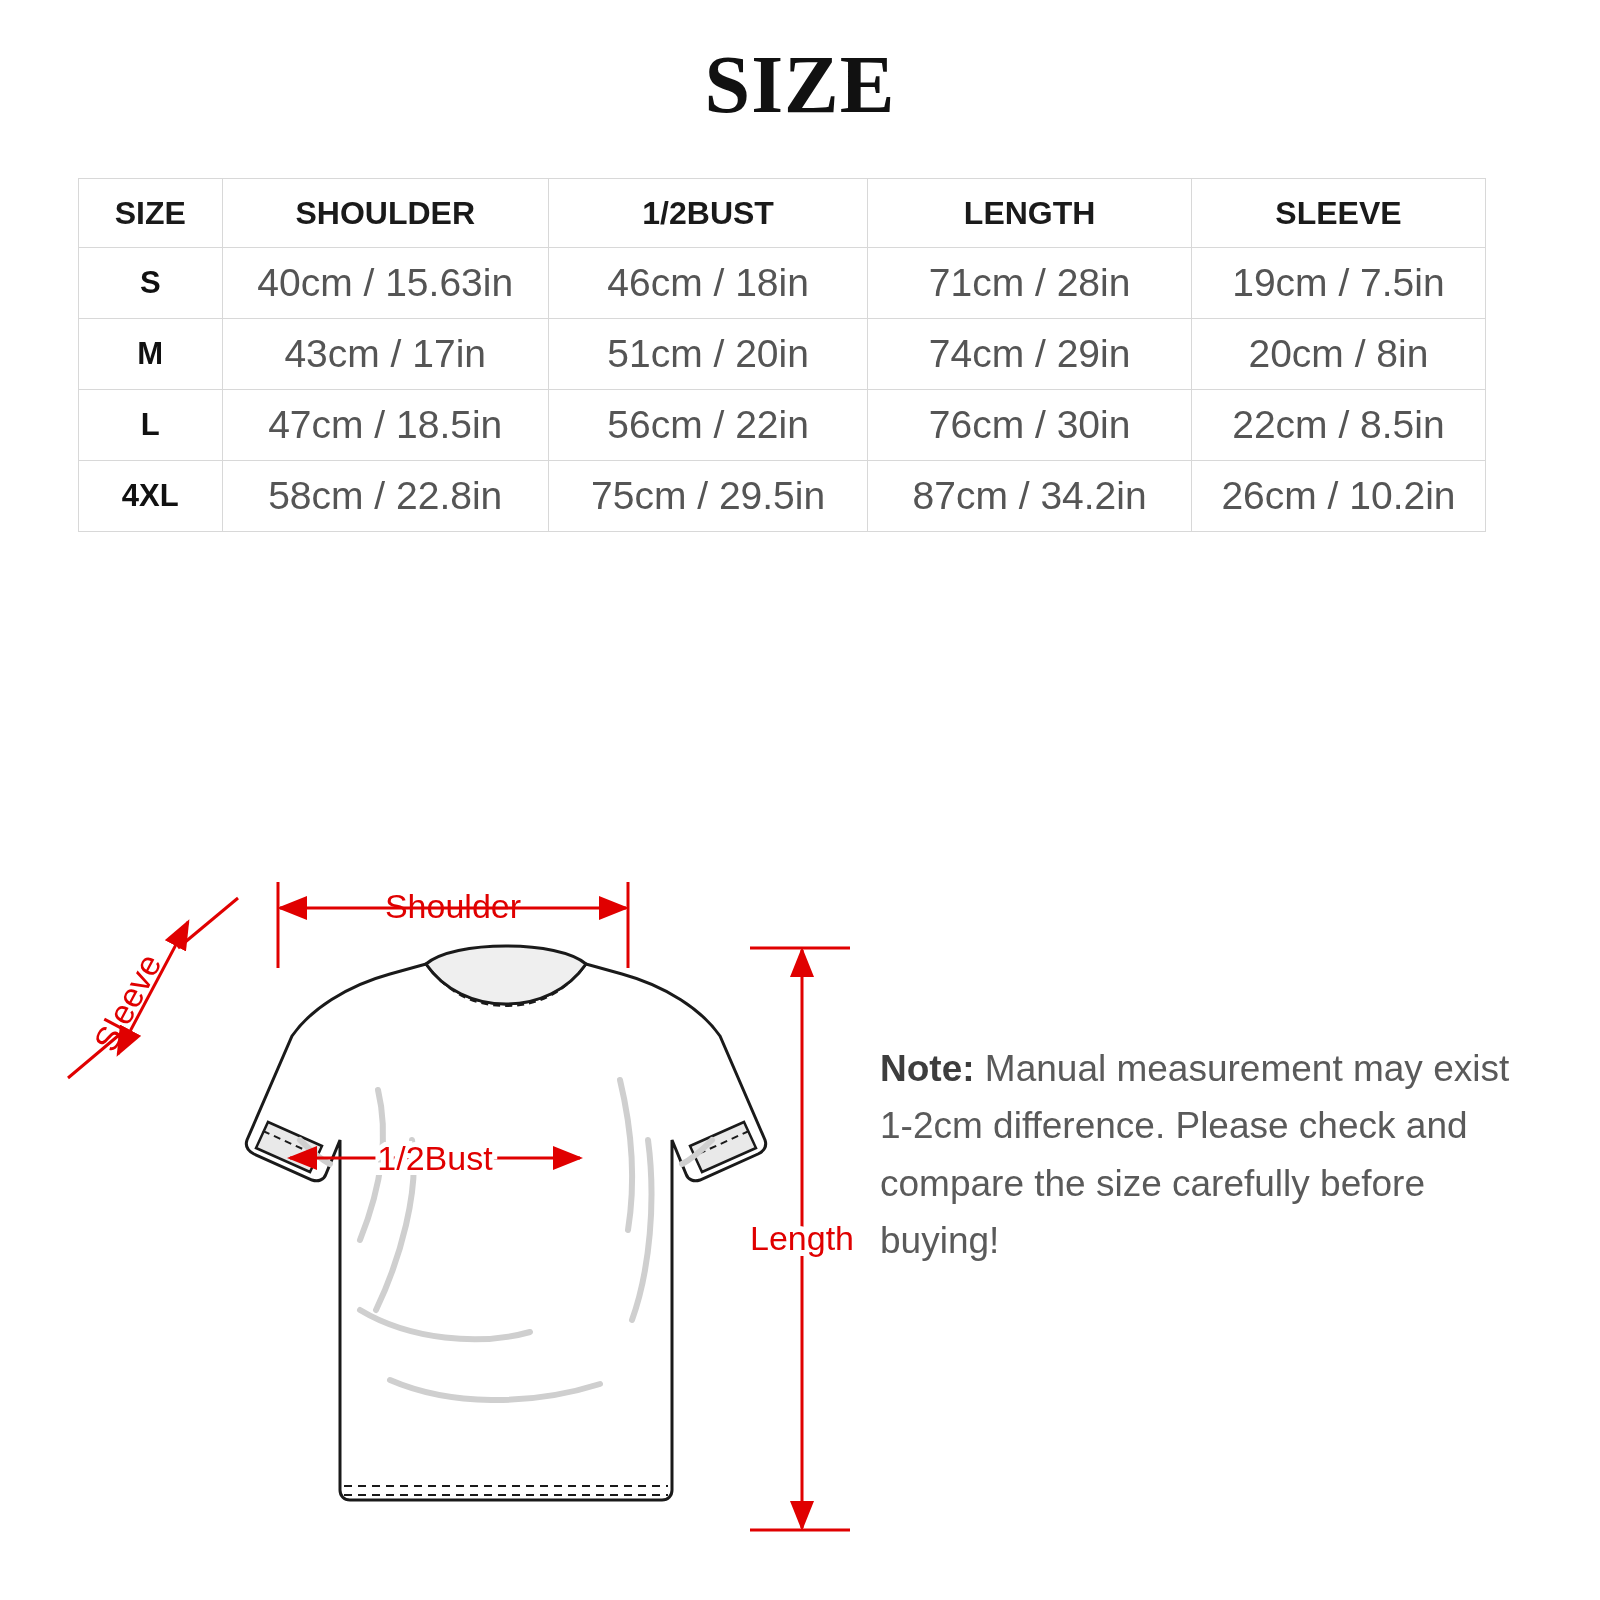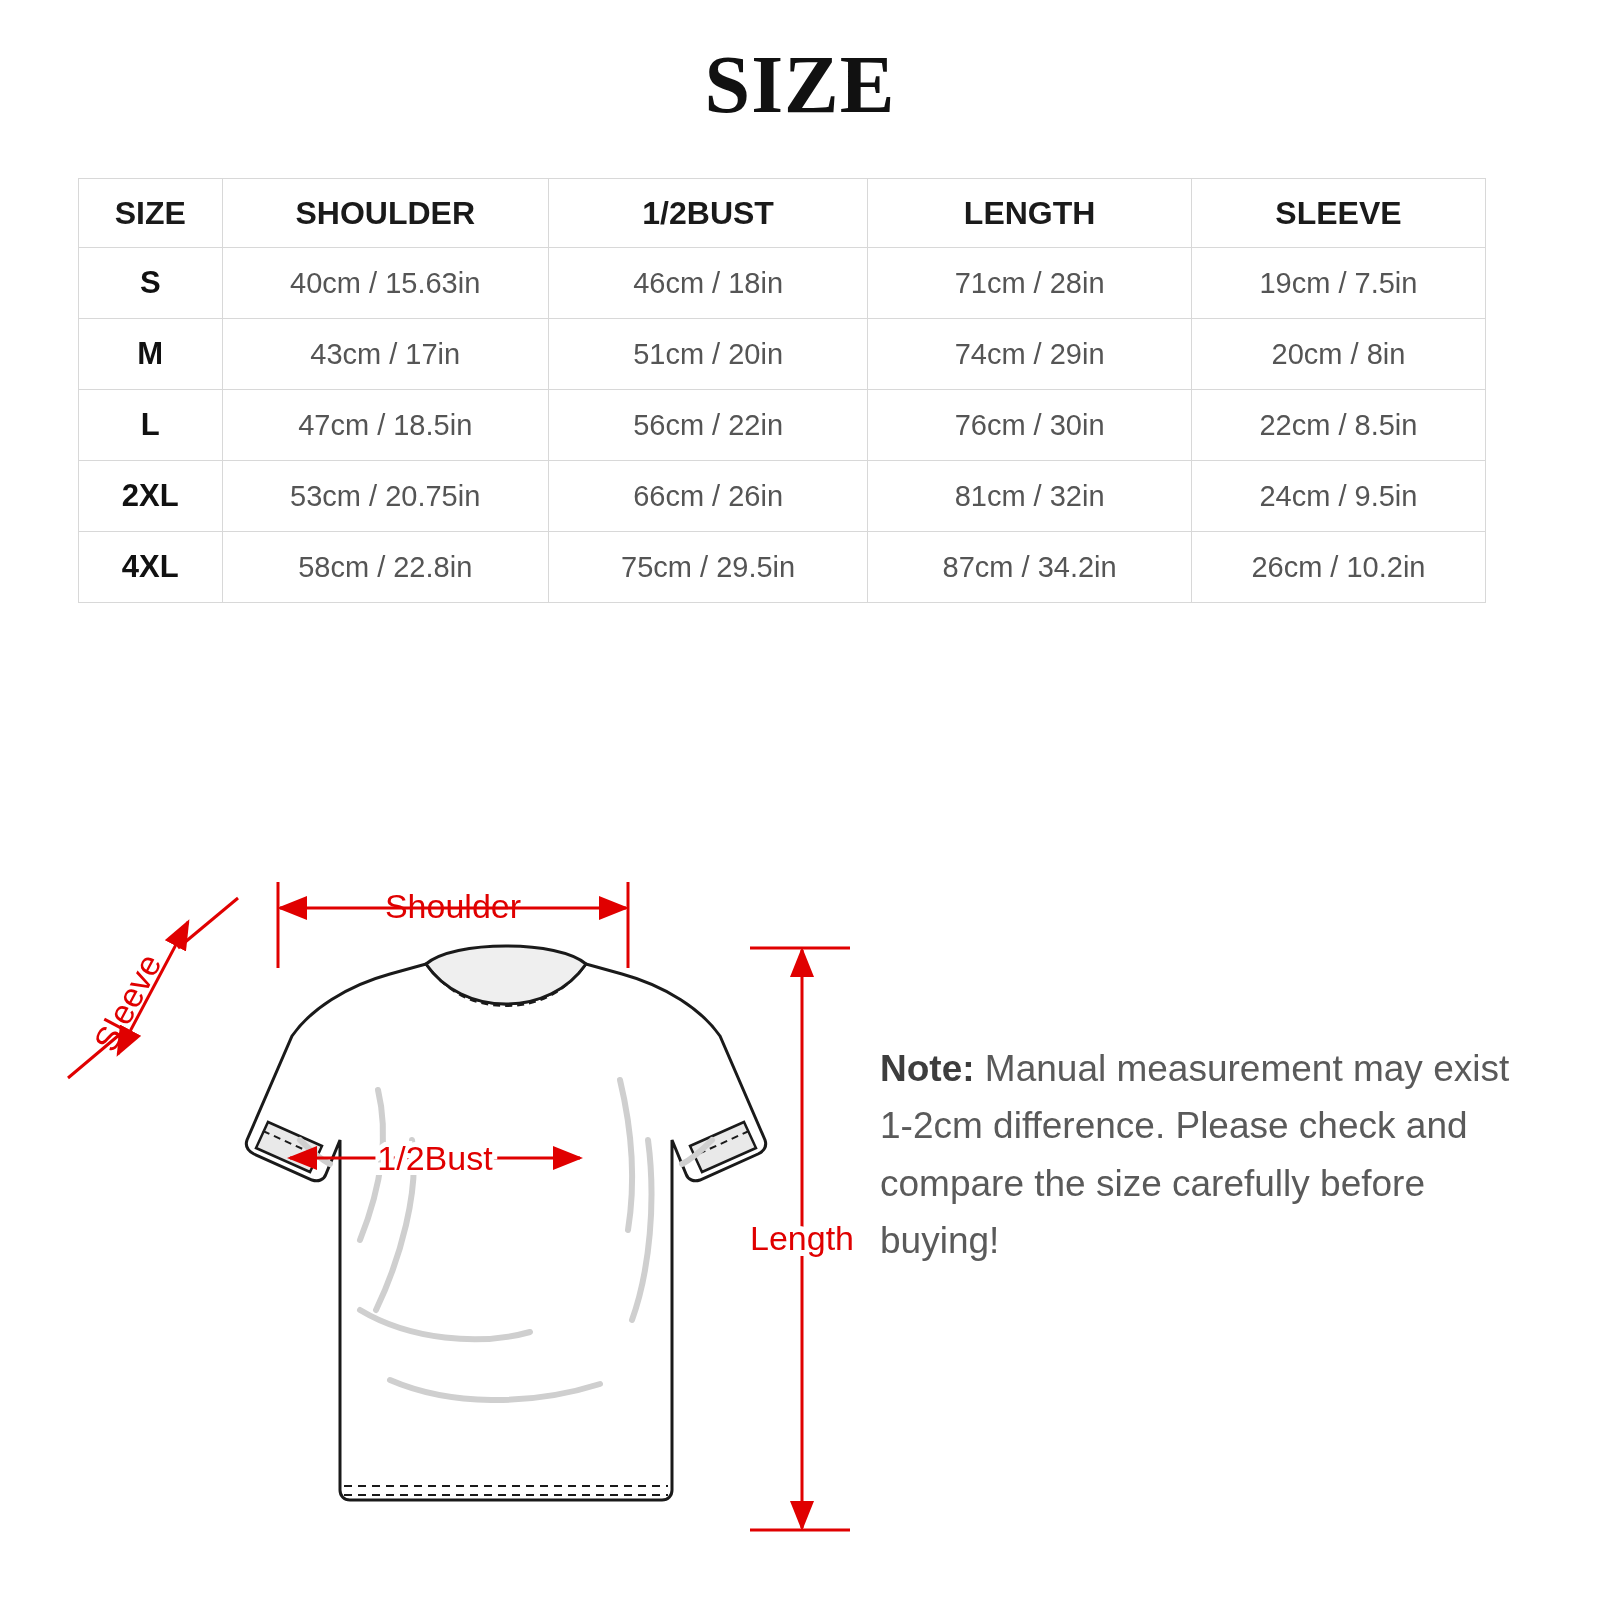--- a/index.html
+++ b/index.html
@@ -42,21 +42,21 @@
     height: 70px;
     padding: 0;
   }
   table.size-table thead th {
     font-size: 32px;
     font-weight: bold;
     color: #1a1a1a;
     height: 68px;
   }
   table.size-table tbody td {
-    font-size: 29px;
+    font-size: 39px;
     color: #555555;
   }
   table.size-table tbody td.size-cell {
     font-size: 31px;
     font-weight: bold;
     color: #111111;
   }
   col.c-size { width: 10.2%; }
   col.c-shoulder { width: 23.2%; }
   col.c-bust { width: 22.7%; }
@@ -122,27 +122,20 @@
         <td>51cm / 20in</td>
         <td>74cm / 29in</td>
         <td>20cm / 8in</td>
       </tr>
       <tr>
         <td class="size-cell">L</td>
         <td>47cm / 18.5in</td>
         <td>56cm / 22in</td>
         <td>76cm / 30in</td>
         <td>22cm / 8.5in</td>
-      </tr>
-      <tr>
-        <td class="size-cell">2XL</td>
-        <td>53cm / 20.75in</td>
-        <td>66cm / 26in</td>
-        <td>81cm / 32in</td>
-        <td>24cm / 9.5in</td>
       </tr>
       <tr>
         <td class="size-cell">4XL</td>
         <td>58cm / 22.8in</td>
         <td>75cm / 29.5in</td>
         <td>87cm / 34.2in</td>
         <td>26cm / 10.2in</td>
       </tr>
     </tbody>
   </table>

